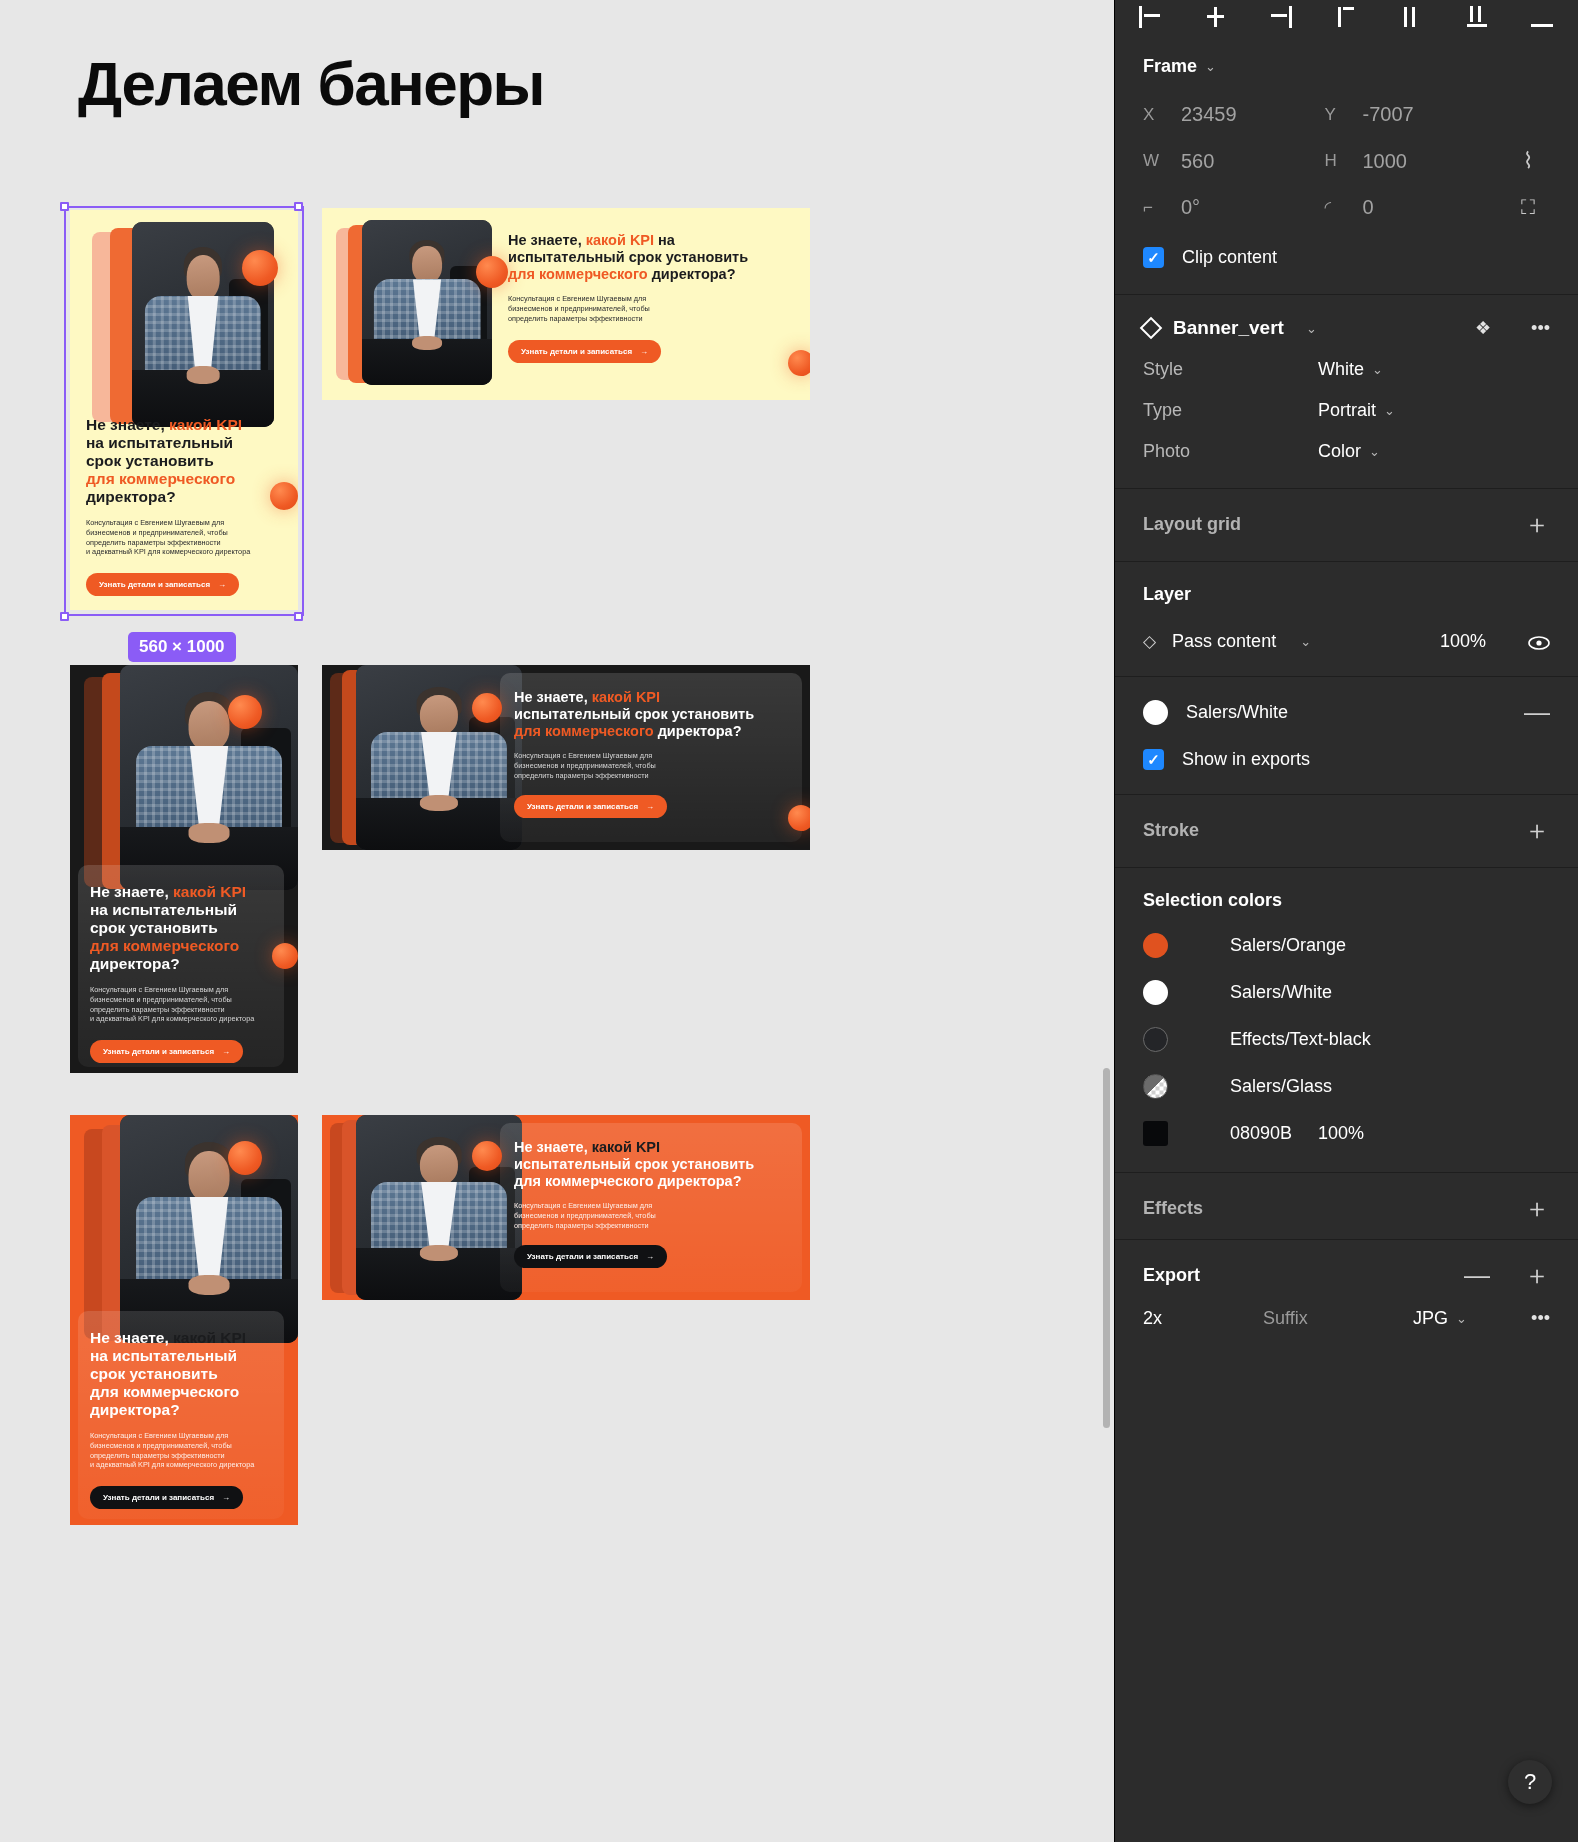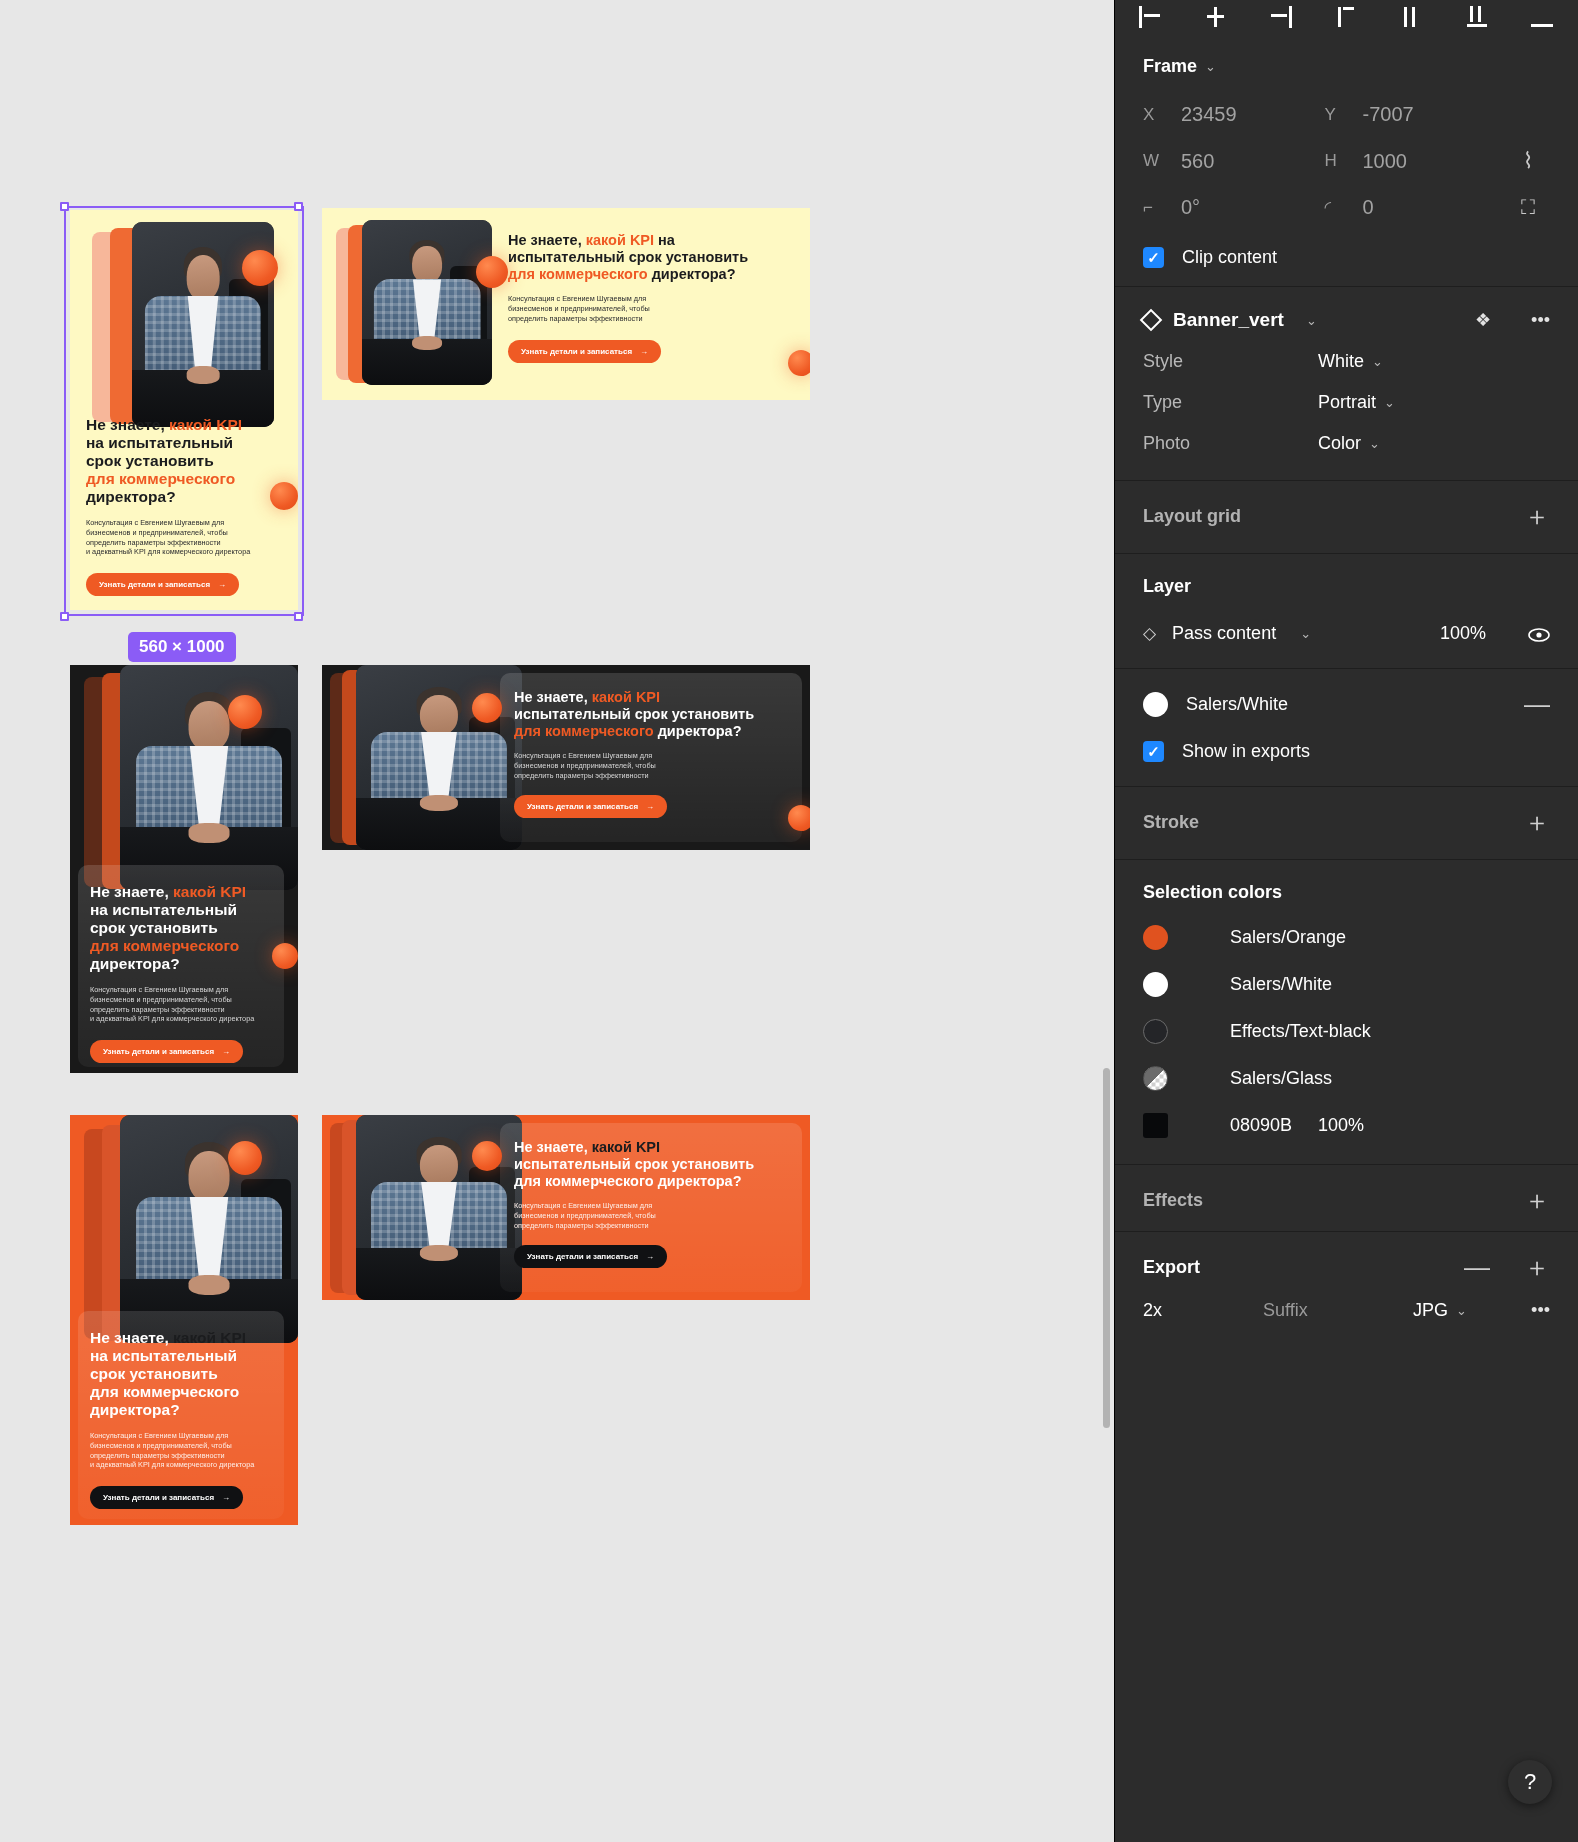--- a/index.html
+++ b/index.html
@@ -205,20 +205,21 @@
   .ex-suf { width: 150px; color: #9a9a9a; font-size: 18px; }
   .ex-fmt { font-size: 18px; }
 </style>
 </head>
 <body>
 
 <div id="app">
 
   <div class="canvas">
 
+    <div class="canvas-title">Делаем банеры</div>
 
     <div class="banner white" style="left:70px; top:210px; width:228px; height:400px;">
       <div class="photo-wrap" style="left:22px; top:12px; width:182px; height:210px;">
         <div class="stripe s1" style="left:0; top:10px; width:40px; height:190px;"></div>
         <div class="stripe s2" style="left:18px; top:6px; width:40px; height:196px;"></div>
         <div class="photo" style="left:40px; top:0; width:142px; height:205px;">
           <div class="bg"></div>
           <div class="chair"></div>
           <div class="p-hair" style="top:12%; width:27%; height:17%;"></div>
           <div class="p-head" style="top:16%; width:23%; height:22%;"></div>
@@ -474,21 +475,21 @@
       <span class="al-ic">
         <i style="left:5px;top:0;width:3px;height:16px;"></i>
           <i style="left:13px;top:0;width:3px;height:16px;"></i>
           <i style="left:2px;top:18px;width:20px;height:3px;"></i>
       </span>
       <span class="al-ic">
         <i style="left:1px;top:18px;width:22px;height:3px;"></i>
       </span>
     </div>
 
-    <div class="sec" style="padding-top:22px; padding-bottom:18px;">
+    <div class="sec" style="padding-top:22px; padding-bottom:26px;">
       <div class="row" style="margin-bottom:26px;">
         <span class="sec-title">Frame</span>
         <span class="caret">⌄</span>
       </div>
 
       <div class="prop-grid">
         <div class="pg-item">
           <span class="pg-lab">X</span>
           <span class="pg-val">23459</span>
         </div>

